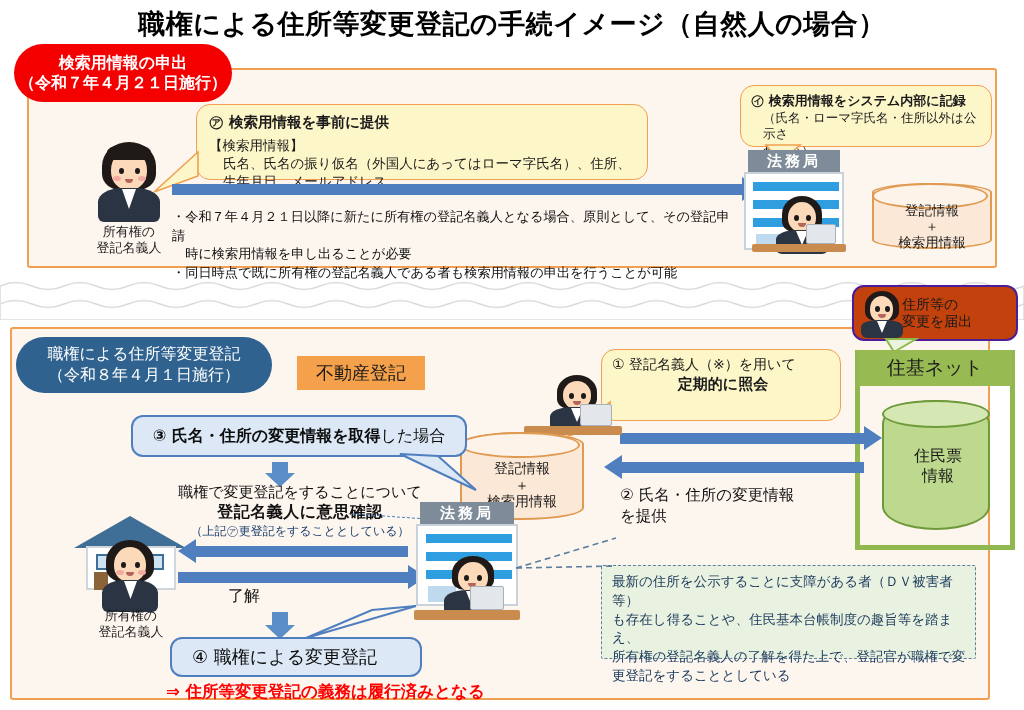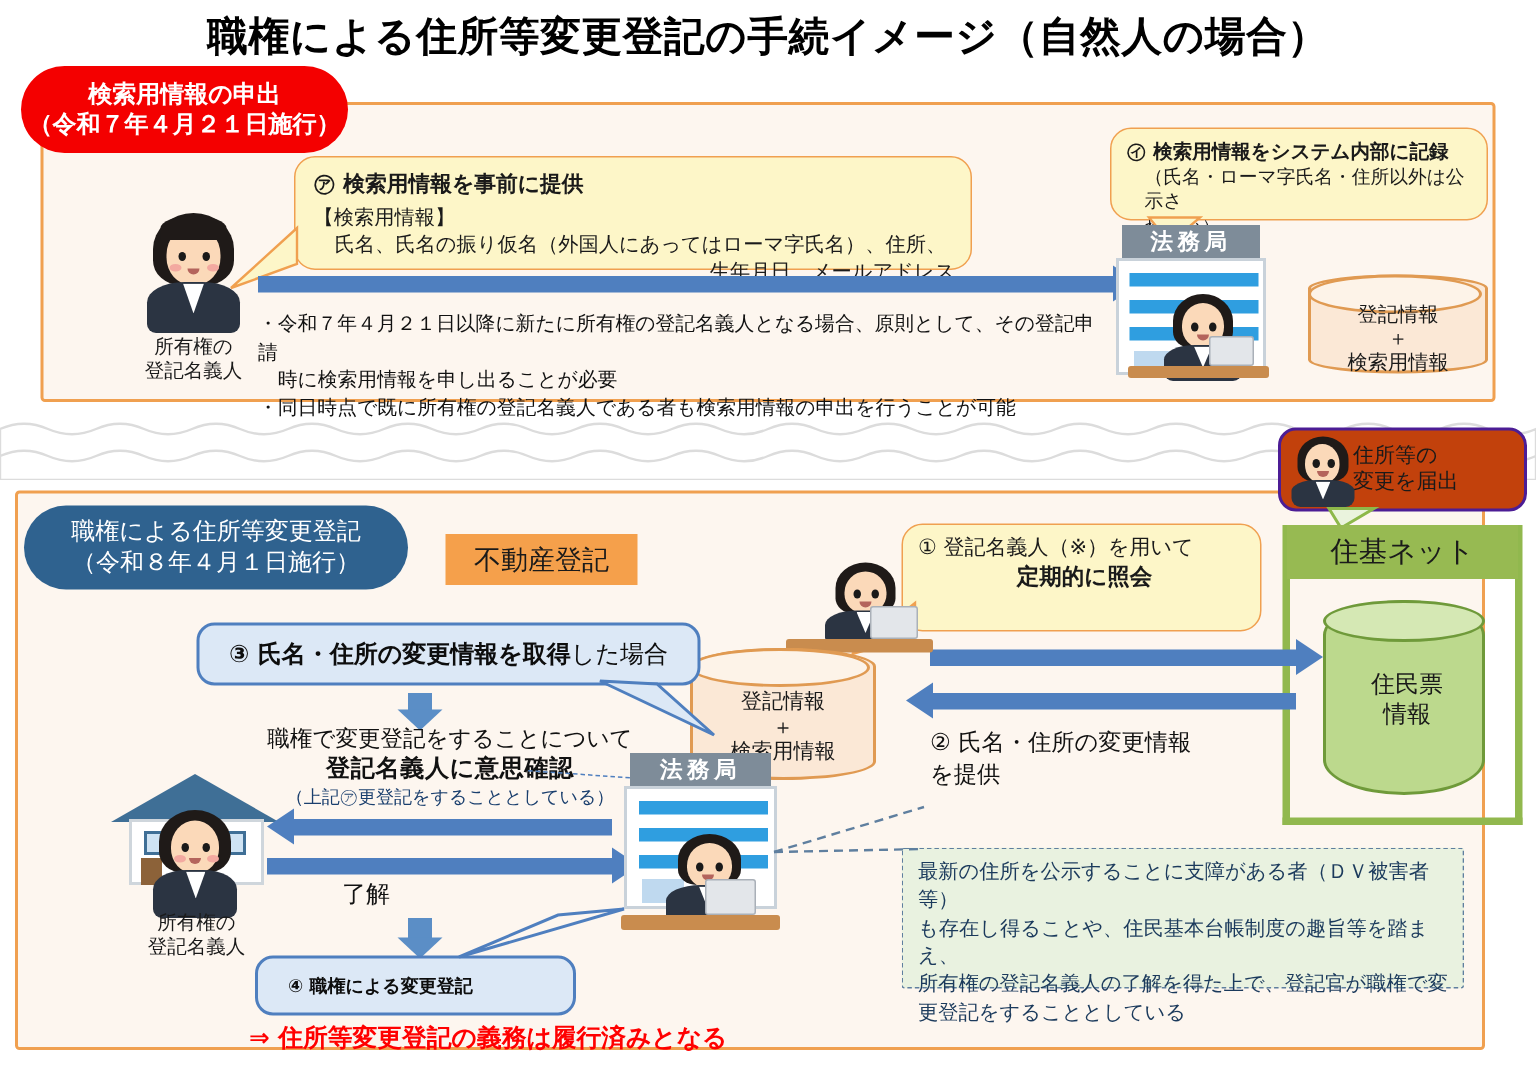--- a/index.html
+++ b/index.html
@@ -70,23 +70,23 @@
     position: absolute; background: #dce8f6; border: 2px solid #4f7fbf;
     border-radius: 12px; color: #0d0d0d;
   }
   #bubble-step3 {
     left: 131px; top: 415px; width: 336px; height: 42px;
     display: flex; align-items: center; justify-content: center;
     font-size: 16px; font-weight: bold;
   }
   #bubble-step3 .light { font-weight: normal; }
   #bubble-step4 {
-    left: 170px; top: 637px; width: 214px; height: 40px;
+    left: 170px; top: 637px; width: 252px; height: 40px;
     display: flex; align-items: center; padding-left: 20px;
-    font-size: 12px; font-weight: bold;
+    font-size: 18px; font-weight: normal;
   }
 
   
   .bubble-g {
     position: absolute; background: #c2410c; border: 2px solid #4c1d95;
     border-radius: 12px;
   }
   #bubble-notify {
     left: 852px; top: 285px; width: 166px; height: 56px;
     display: flex; align-items: center; padding-left: 48px;
@@ -247,21 +247,21 @@
 <div class="stage">
 
   <div class="title">職権による住所等変更登記の手続イメージ（自然人の場合）</div>
 
   <div class="panel-top"></div>
 
   <div class="bubble-y" id="bubble-provide">
     <div class="hd">㋐ 検索用情報を事前に提供</div>
     <div class="bd" style="margin-top:4px;">【検索用情報】</div>
     <div class="bd" style="padding-left:14px;">氏名、氏名の振り仮名（外国人にあってはローマ字氏名）、住所、</div>
-    <div class="bd" style="padding-left:14px;text-align:right;">生年月日、メールアドレス</div>
+    <div class="bd" style="padding-left:14px;">生年月日、メールアドレス</div>
   </div>
 
   <svg style="position:absolute;left:150px;top:150px;width:60px;height:44px;">
     <polygon points="48,2 4,42 48,26" fill="#fdf6c8" stroke="#f0a050" stroke-width="1.6"></polygon>
   </svg>
 
   <div class="bubble-y" id="bubble-record">
     <div class="hd">㋑ 検索用情報をシステム内部に記録</div>
     <div class="bd" style="padding-left:12px;">（氏名・ローマ字氏名・住所以外は公示さ</div>
     <div class="bd" style="padding-left:12px;">れない）</div>

